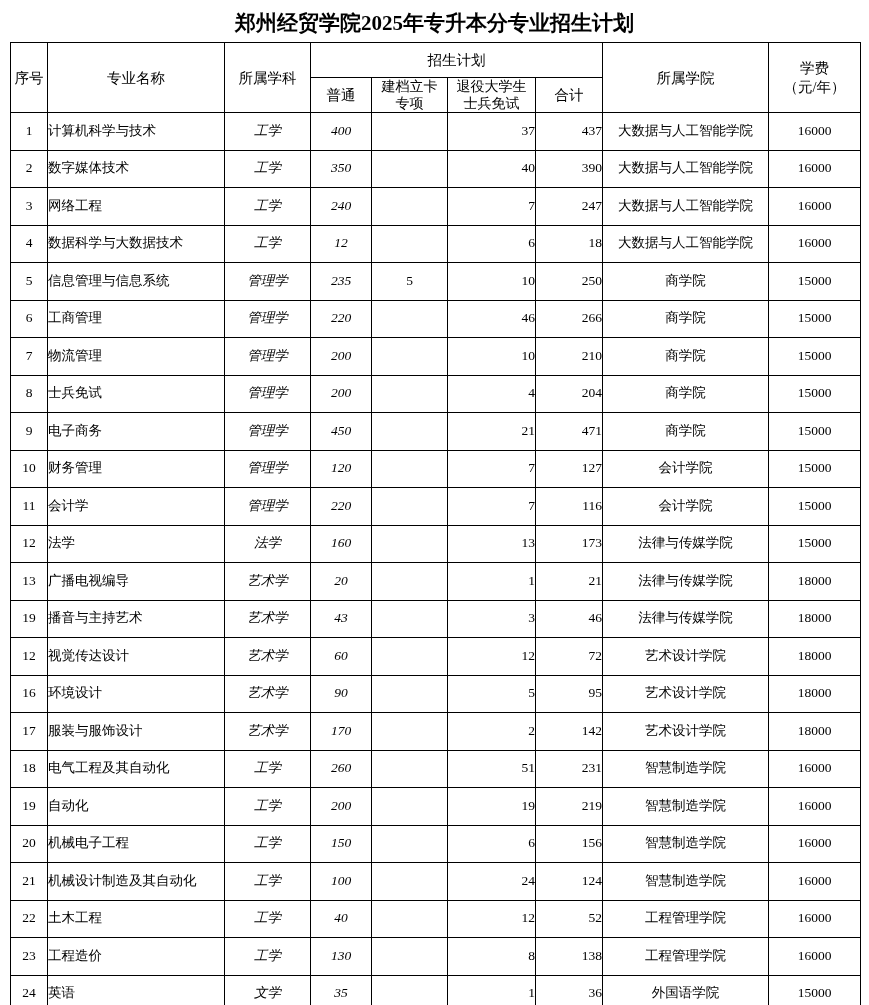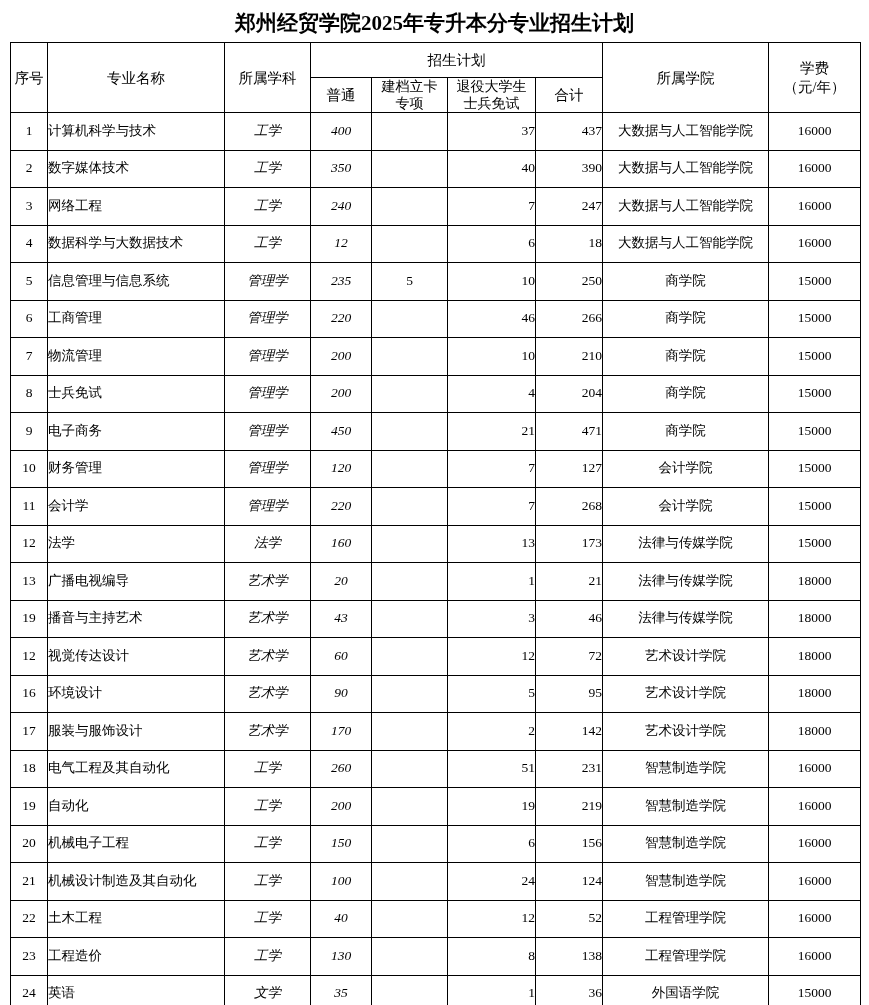--- a/index.html
+++ b/index.html
@@ -261,21 +261,21 @@
             <td class="c-college">会计学院</td>
             <td class="c-fee">15000</td>
           </tr>
           <tr>
             <td class="c-idx">11</td>
             <td class="c-major">会计学</td>
             <td class="c-subject">管理学</td>
             <td class="c-normal">220</td>
             <td class="c-special"></td>
             <td class="c-vet">7</td>
-            <td class="c-total">268</td>
+            <td class="c-total">116</td>
             <td class="c-college">会计学院</td>
             <td class="c-fee">15000</td>
           </tr>
           <tr>
             <td class="c-idx">12</td>
             <td class="c-major">法学</td>
             <td class="c-subject">法学</td>
             <td class="c-normal">160</td>
             <td class="c-special"></td>
             <td class="c-vet">13</td>

